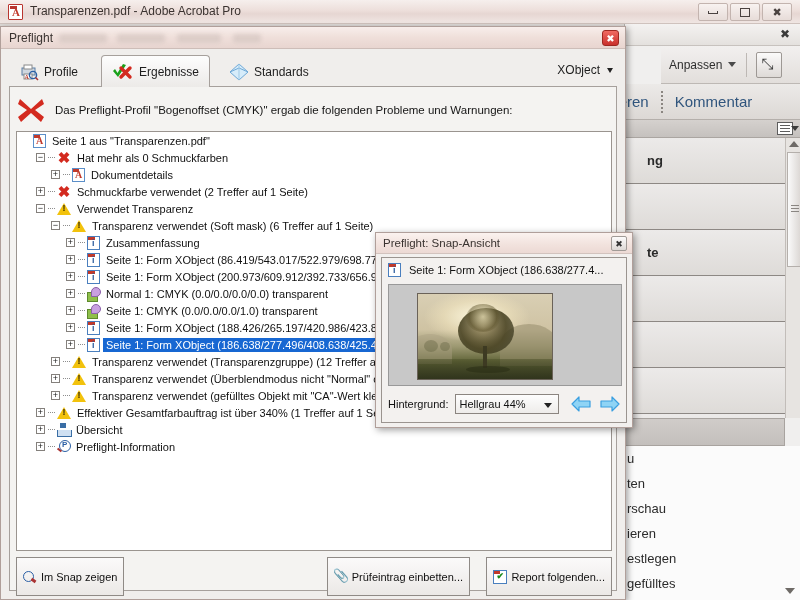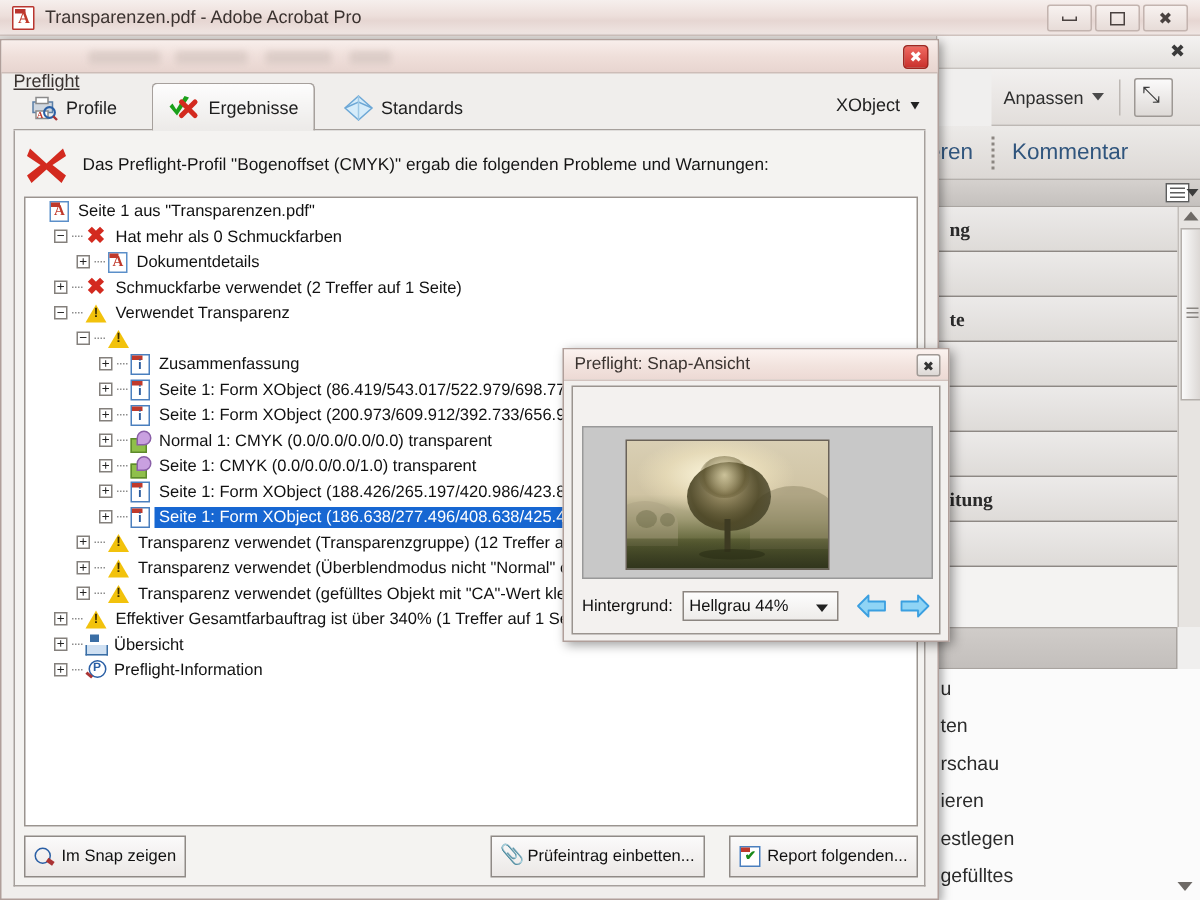--- a/index.html
+++ b/index.html
@@ -86,24 +86,24 @@
   #panel-subbar {
     position:absolute; left:0; top:96px; width:176px; height:18px;
     background:linear-gradient(180deg,#d5d1ce,#c5c1be); border-bottom:1px solid #aaa5a1;
   }
   #panel-listicon { position:absolute; right:8px; top:2px; width:16px; height:13px; border:1px solid #5d5d5d; background:#fff; }
   #panel-listicon::after { content:""; position:absolute; left:2px; top:2px; width:10px; height:1px; box-shadow:0 3px 0 #5d5d5d,0 6px 0 #5d5d5d; background:#5d5d5d; }
   #panel-caret2 { position:absolute; right:2px; top:6px; width:0;height:0;border-left:4px solid transparent;border-right:4px solid transparent;border-top:5px solid #3c3c3c; }
 
   #panel-list { position:absolute; left:0; top:114px; width:160px; height:280px; background:#f4f3f2; }
   .panel-row {
-    height:30px; border-bottom:1px solid #8d8884;
+    height:46px; border-bottom:1px solid #8d8884;
     background:linear-gradient(180deg,#eceae9,#dedbd8);
-    display:flex; align-items:center; padding-left:8px;
-    font-size:13px; font-weight:bold; color:#2a2a2a; overflow:hidden; white-space:nowrap;font-family:Liberation Serif, serif;
+    display:flex; align-items:center; padding-left:22px;
+    font-size:13px; font-weight:bold; color:#2a2a2a; overflow:hidden; white-space:nowrap;
   }
   .panel-row.blank { color:transparent; }
   #panel-scroll { position:absolute; left:160px; top:114px; width:16px; height:280px; background:#e7e4e1; border-left:1px solid #c2bdb9; }
   #panel-scroll-up { position:absolute; left:3px; top:3px; width:0;height:0;border-left:5px solid transparent;border-right:5px solid transparent;border-bottom:6px solid #6e6a66; }
   #panel-scroll-thumb { position:absolute; left:1px; top:14px; width:14px; height:115px; background:linear-gradient(90deg,#fafafa,#dcd8d5); border:1px solid #b4afab; }
   #panel-scroll-grip { position:absolute; left:3px; top:52px; width:8px; height:1px; background:#8a8682; box-shadow:0 3px 0 #8a8682, 0 6px 0 #8a8682; }
 
   #panel-selected {
     position:absolute; left:0; top:394px; width:160px; height:28px;
     background:linear-gradient(180deg,#d0ccc9,#c3bfbc); border:1px solid #a8a39f;
@@ -121,21 +121,21 @@
     background:#f0eeec;
     border:1px solid #b09f9a;
     box-shadow:2px 2px 6px rgba(0,0,0,.35);
   }
   #preflight-titlebar {
     position:absolute; left:0; top:0; width:624px; height:22px;
     background:linear-gradient(180deg,#f8eeeb 0%, #efdfda 50%, #e8d5d0 100%);
     border-bottom:1px solid #cdbdb8;
   }
   #preflight-title-text {
-    position:absolute; left:8px; top:20px; font-size:12px; color:#3a3330;text-decoration:underline;
+    position:absolute; left:8px; top:4px; font-size:12px; color:#3a3330;
   }
   .blur-menu {
     position:absolute; top:7px; height:9px; border-radius:2px;
     background:#d9cac5; filter:blur(2px); opacity:.85;
   }
   #preflight-close {
     position:absolute; right:6px; top:3px; width:17px; height:16px;
     background:linear-gradient(180deg,#f06a62,#c9302c);
     border:1px solid #9d2721; border-radius:3px;
     color:#fff; font-size:10px; display:flex; align-items:center; justify-content:center;
@@ -219,21 +219,21 @@
   .icon-tree::before { content:""; position:absolute; left:3px; top:0; width:6px; height:5px; background:#3a6ea5; }
   .icon-tree::after { content:""; position:absolute; left:0; top:7px; width:13px; height:6px; border:1px solid #3a6ea5; border-top:none; background:#cfe0f2; }
   .icon-magp { position:relative; }
   .icon-magp::before { content:""; position:absolute; left:2px; top:0px; width:10px; height:10px; border:1.5px solid #2a5fa5; border-radius:50%; }
   .icon-magp::after { content:""; position:absolute; left:0px; top:9px; width:5px; height:2px; background:#a33; transform:rotate(40deg); }
   .icon-magp .p { position:absolute; left:5px; top:0px; font-size:8px; color:#2a5fa5; font-weight:bold; }
 
   
   #pf-bottombar { position:absolute; left:6px; top:470px; width:596px; height:26px; }
   .pf-btn {
-    position:absolute; top:0; height:28px; display:flex; align-items:center; gap:4px;
+    position:absolute; top:0; height:39px; display:flex; align-items:center; gap:4px;
     padding:10px 6px; font-size:11px; color:#111;
     background:linear-gradient(180deg,#fbfafa,#ebe8e6);
     border:1px solid #8f8a86;
   }
   #btn-snap { left:0; }
   #btn-einbetten { right:142px; }
   #btn-report { right:0; }
   .btn-icon { width:14px; height:14px; position:relative; flex:none; }
   .bi-mag::before { content:""; position:absolute; left:0; top:1px; width:9px; height:9px; border:1.5px solid #2a5fa5; border-radius:50%; }
   .bi-mag::after { content:""; position:absolute; left:8px; top:9px; width:5px; height:3px; background:#a33; transform:rotate(35deg); }
@@ -474,20 +474,21 @@
           <div class="tree-row" style="padding-left: 19px;">
             <span class="expander">−</span>
             <span class="dotted"></span>
             <span class="ticon icon-warn"></span>
             <span class="lbl">Verwendet Transparenz</span>
           </div>
           <div class="tree-row" style="padding-left: 34px;">
             <span class="expander">−</span>
             <span class="dotted"></span>
             <span class="ticon icon-warn"></span>
+            <span class="lbl">Transparenz verwendet (Soft mask) (6 Treffer auf 1 Seite)</span>
           </div>
           <div class="tree-row" style="padding-left: 49px;">
             <span class="expander">+</span>
             <span class="dotted"></span>
             <span class="ticon icon-info"></span>
             <span class="lbl">Zusammenfassung</span>
           </div>
           <div class="tree-row" style="padding-left: 49px;">
             <span class="expander">+</span>
             <span class="dotted"></span>
@@ -584,20 +585,24 @@
 
 <div id="snap-dialog">
   <div id="snap-titlebar">
     <span id="snap-title-text">Preflight: Snap-Ansicht</span>
     <div id="snap-close">
       <span>✖</span>
     </div>
   </div>
 
   <div id="snap-inner">
+    <div id="snap-objline">
+      <span class="ticon icon-info"></span>
+      <span>Seite 1: Form XObject (186.638/277.4...</span>
+    </div>
 
     <div id="snap-preview">
       <div id="snap-photo">
         <div class="hill" id="hill-r"></div>
         <div class="hill" id="hill-l"></div>
         <div class="small-tree" id="st1"></div>
         <div class="small-tree" id="st2"></div>
         <div id="ground"></div>
         <div id="tree-canopy"></div>
         <div id="tree-canopy2"></div>

